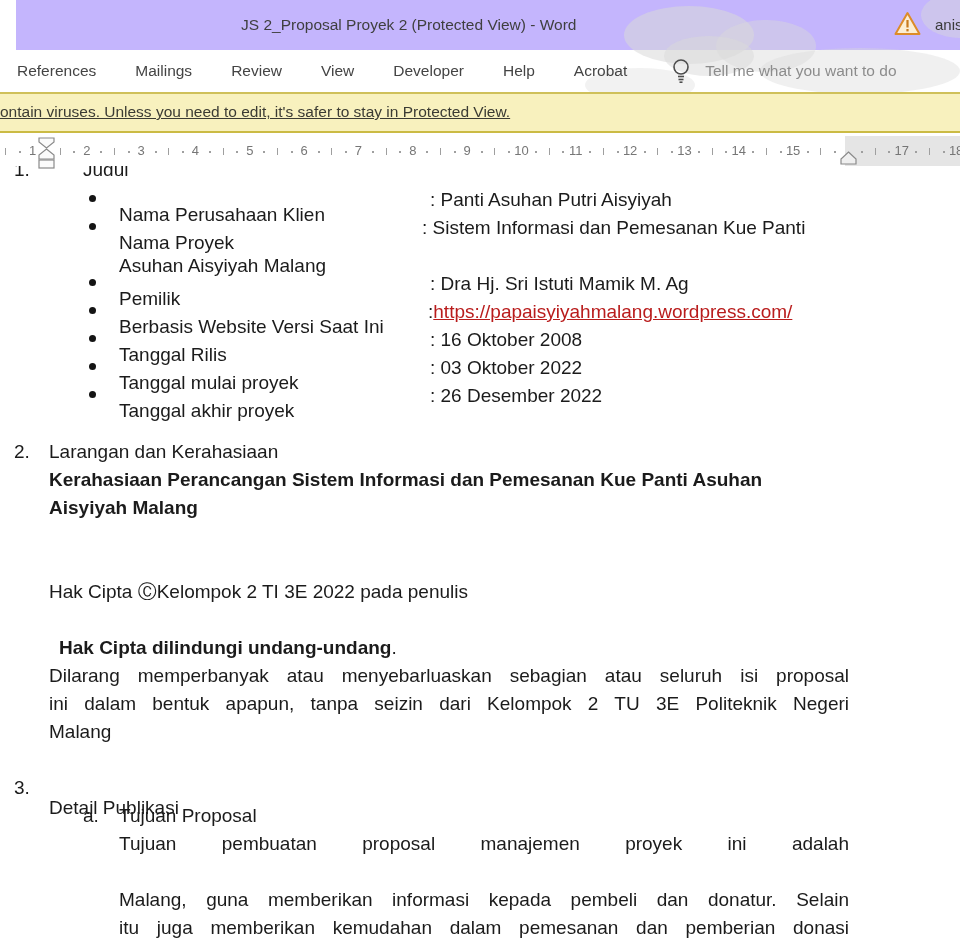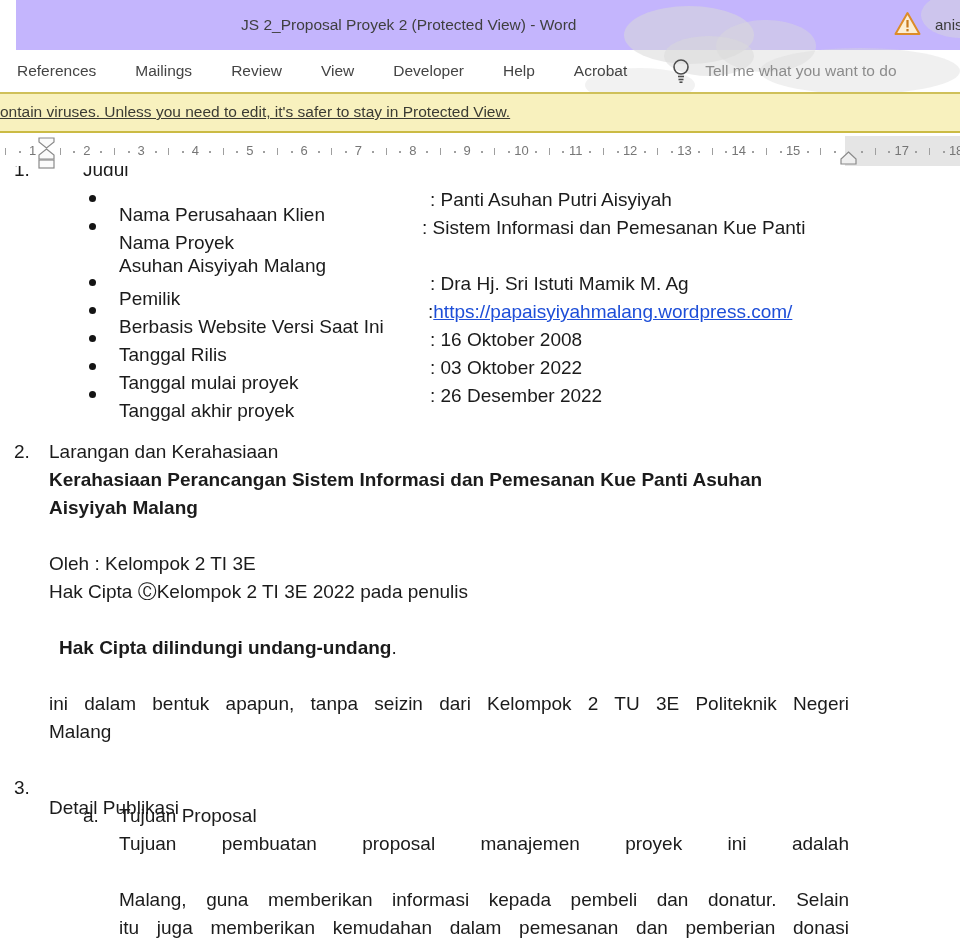--- a/index.html
+++ b/index.html
@@ -43,21 +43,21 @@
   .marker { position:absolute; }
   
   .doc { position:absolute; left:0; top:0; width:960px; height:939px; z-index:1; font-size:19px; line-height:28px; }
   .abs { position:absolute; white-space:nowrap; }
   .num { position:absolute; left:14px; white-space:nowrap; }
   .bullet-dot { position:absolute; left:89px; top:9px; width:7px; height:7px; border-radius:50%; background:#141414; }
   .b-label { position:absolute; left:119px; white-space:nowrap;margin-top:15px; }
   .b-value { position:absolute; left:430px; white-space:nowrap; }
   .bold { font-weight:bold; }
   .just { position:absolute; text-align:justify; text-align-last:justify; }
-  .doc a { color:#1d4ed8; text-decoration:underline; }
+  .doc a { color:#b91c1c; text-decoration:underline; }
   .sub-letter { position:absolute; left:83px; }
 </style>
 </head>
 <body>
 
 <div class="app">
 
   <div class="doc">
 
     <div class="abs" style="left:0; top:156px;">
@@ -101,23 +101,23 @@
       <span class="b-label">Tanggal akhir proyek</span>
       <span class="b-value">: 26 Desember 2022</span>
     </div>
 
     <div class="abs" style="left:0; top:438px;">
       <span class="num">2.</span>
       <span style="position:absolute; left:49px;">Larangan dan Kerahasiaan</span>
     </div>
     <div class="abs bold" style="left:49px; top:466px;">Kerahasiaan Perancangan Sistem Informasi dan Pemesanan Kue Panti Asuhan</div>
     <div class="abs bold" style="left:49px; top:494px;">Aisyiyah Malang</div>
-    <div class="abs" style="left:49px; top:550px;">Oleh : Kelompok 2 TI 3E</div>
     <div class="abs" style="left:49px; top:578px;">Hak Cipta ⒸKelompok 2 TI 3E 2022 pada penulis</div>
     <div class="abs" style="left:49px; top:634px;margin-left:10px;"><span class="bold">Hak Cipta dilindungi undang-undang</span><span>.</span></div>
+    <div class="just" style="left:49px; top:662px; width:800px;">Dilarang memperbanyak atau menyebarluaskan sebagian atau seluruh isi proposal</div>
     <div class="just" style="left:49px; top:690px; width:800px;">ini dalam bentuk apapun, tanpa seizin dari Kelompok 2 TU 3E Politeknik Negeri</div>
     <div class="abs" style="left:49px; top:718px;">Malang</div>
 
     <div class="abs" style="left:0; top:774px;">
       <span class="num">3.</span>
       <span style="position:absolute; left:49px;margin-top:20px;">Detail Publikasi</span>
     </div>
     <div class="abs" style="left:0; top:802px;">
       <span class="sub-letter">a.</span>
       <span style="position:absolute; left:119px;">Tujuan Proposal</span>

